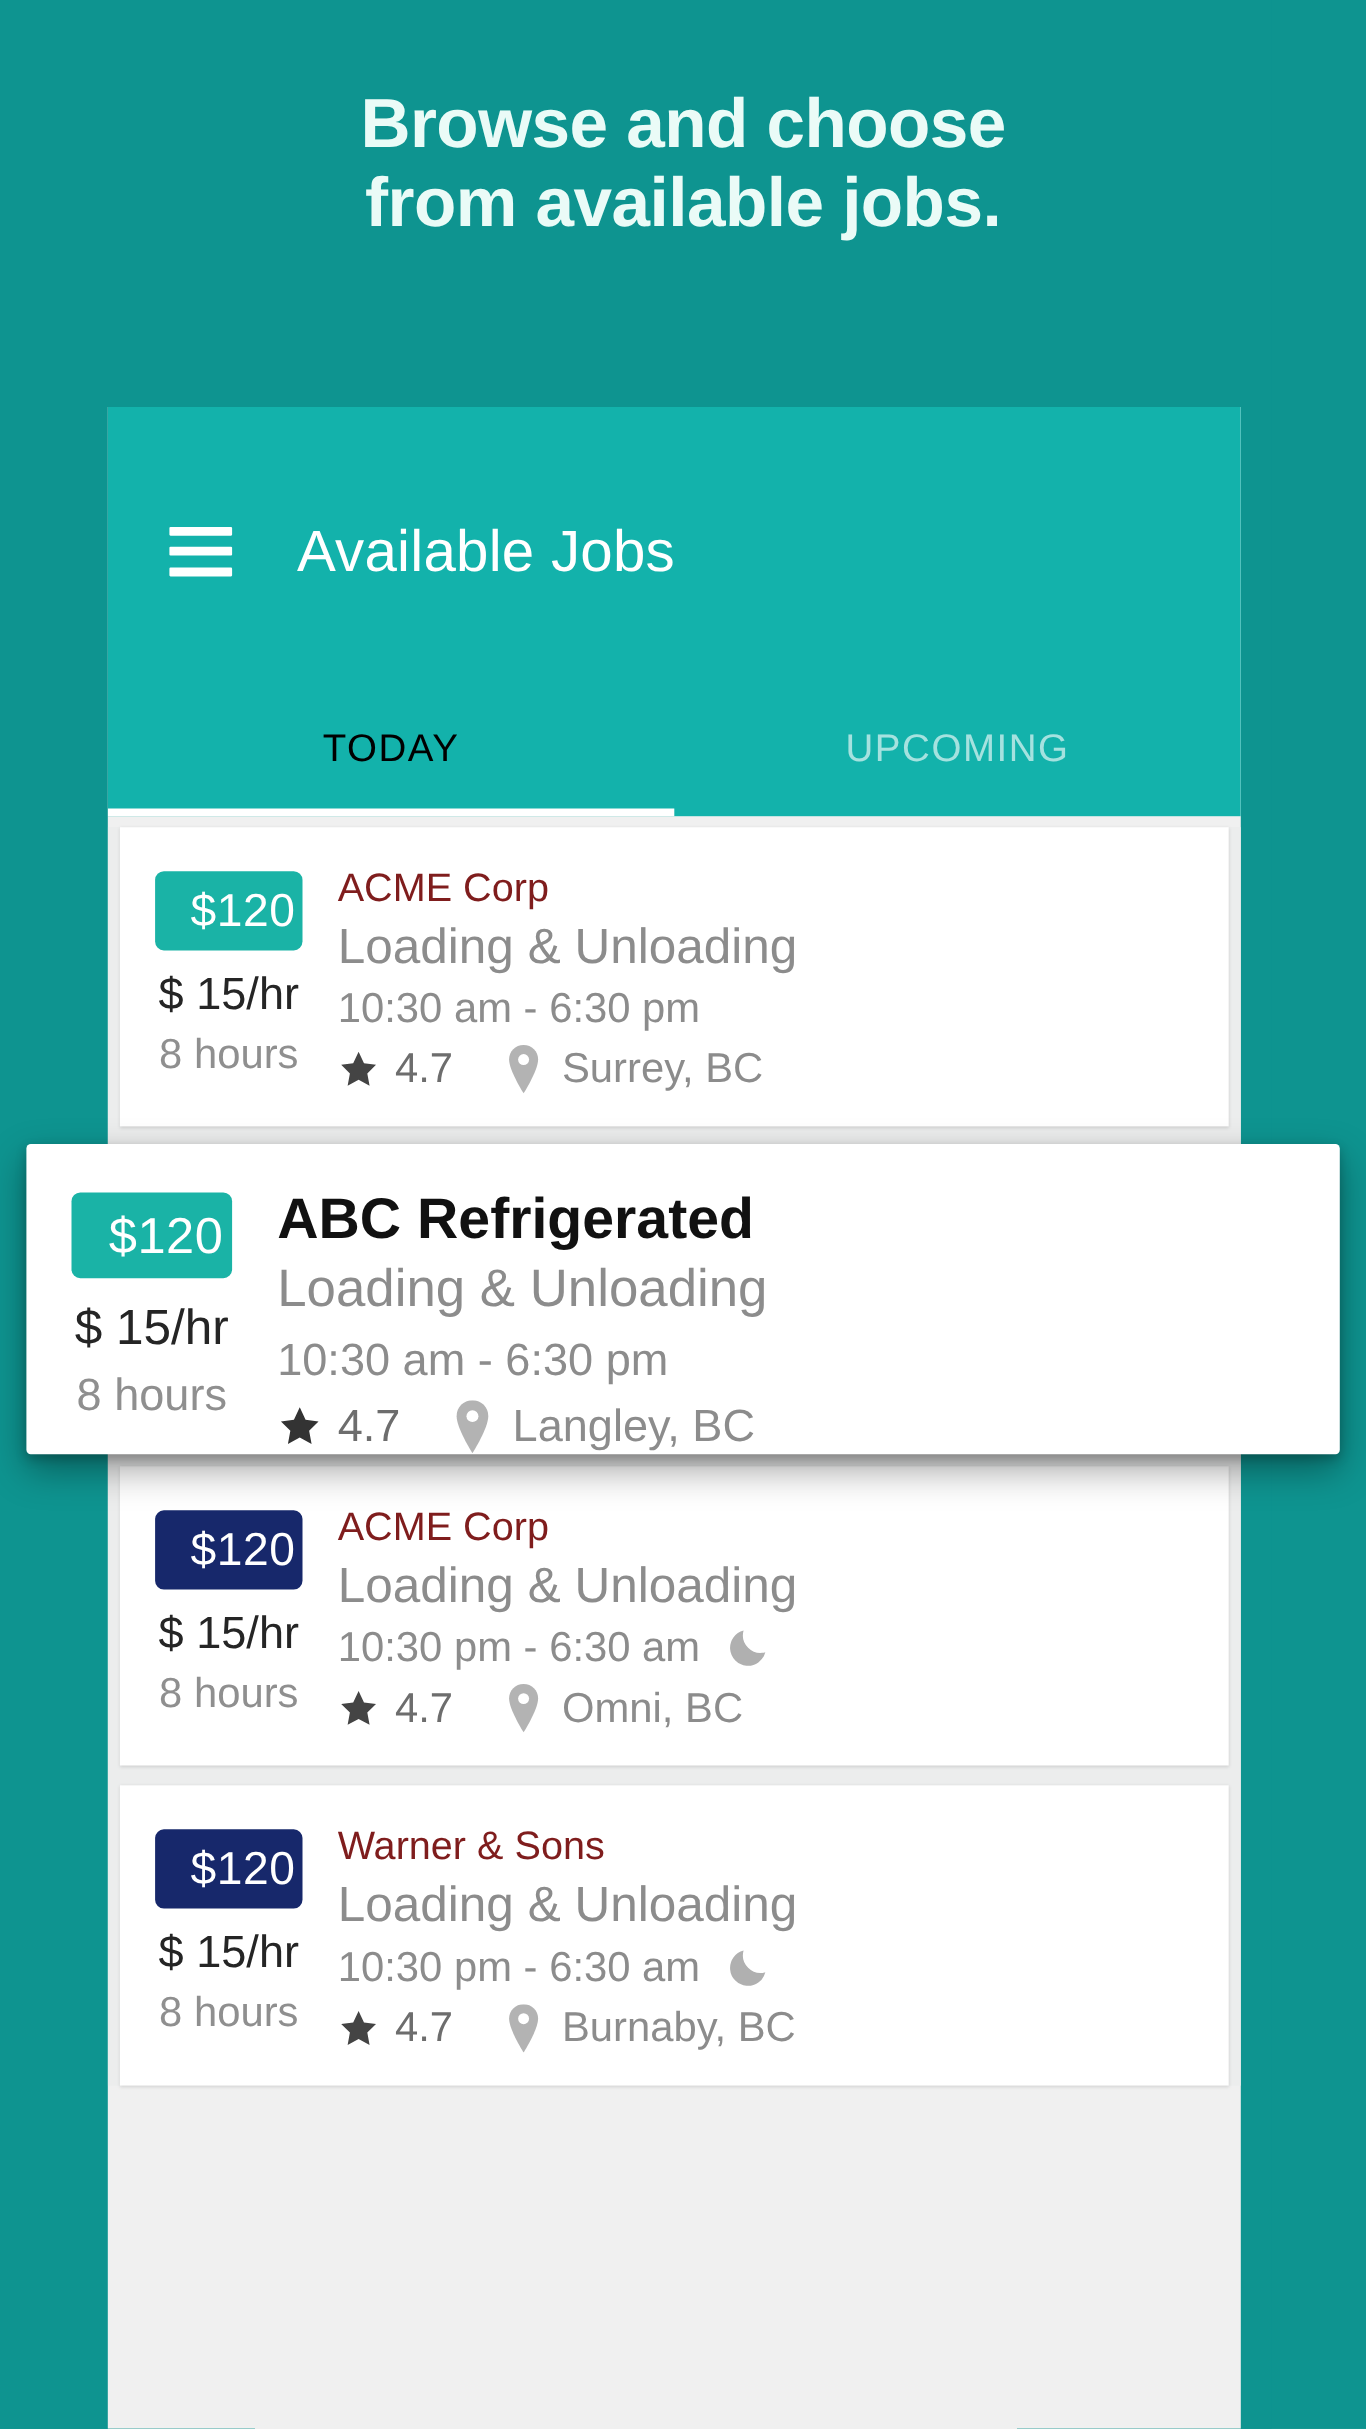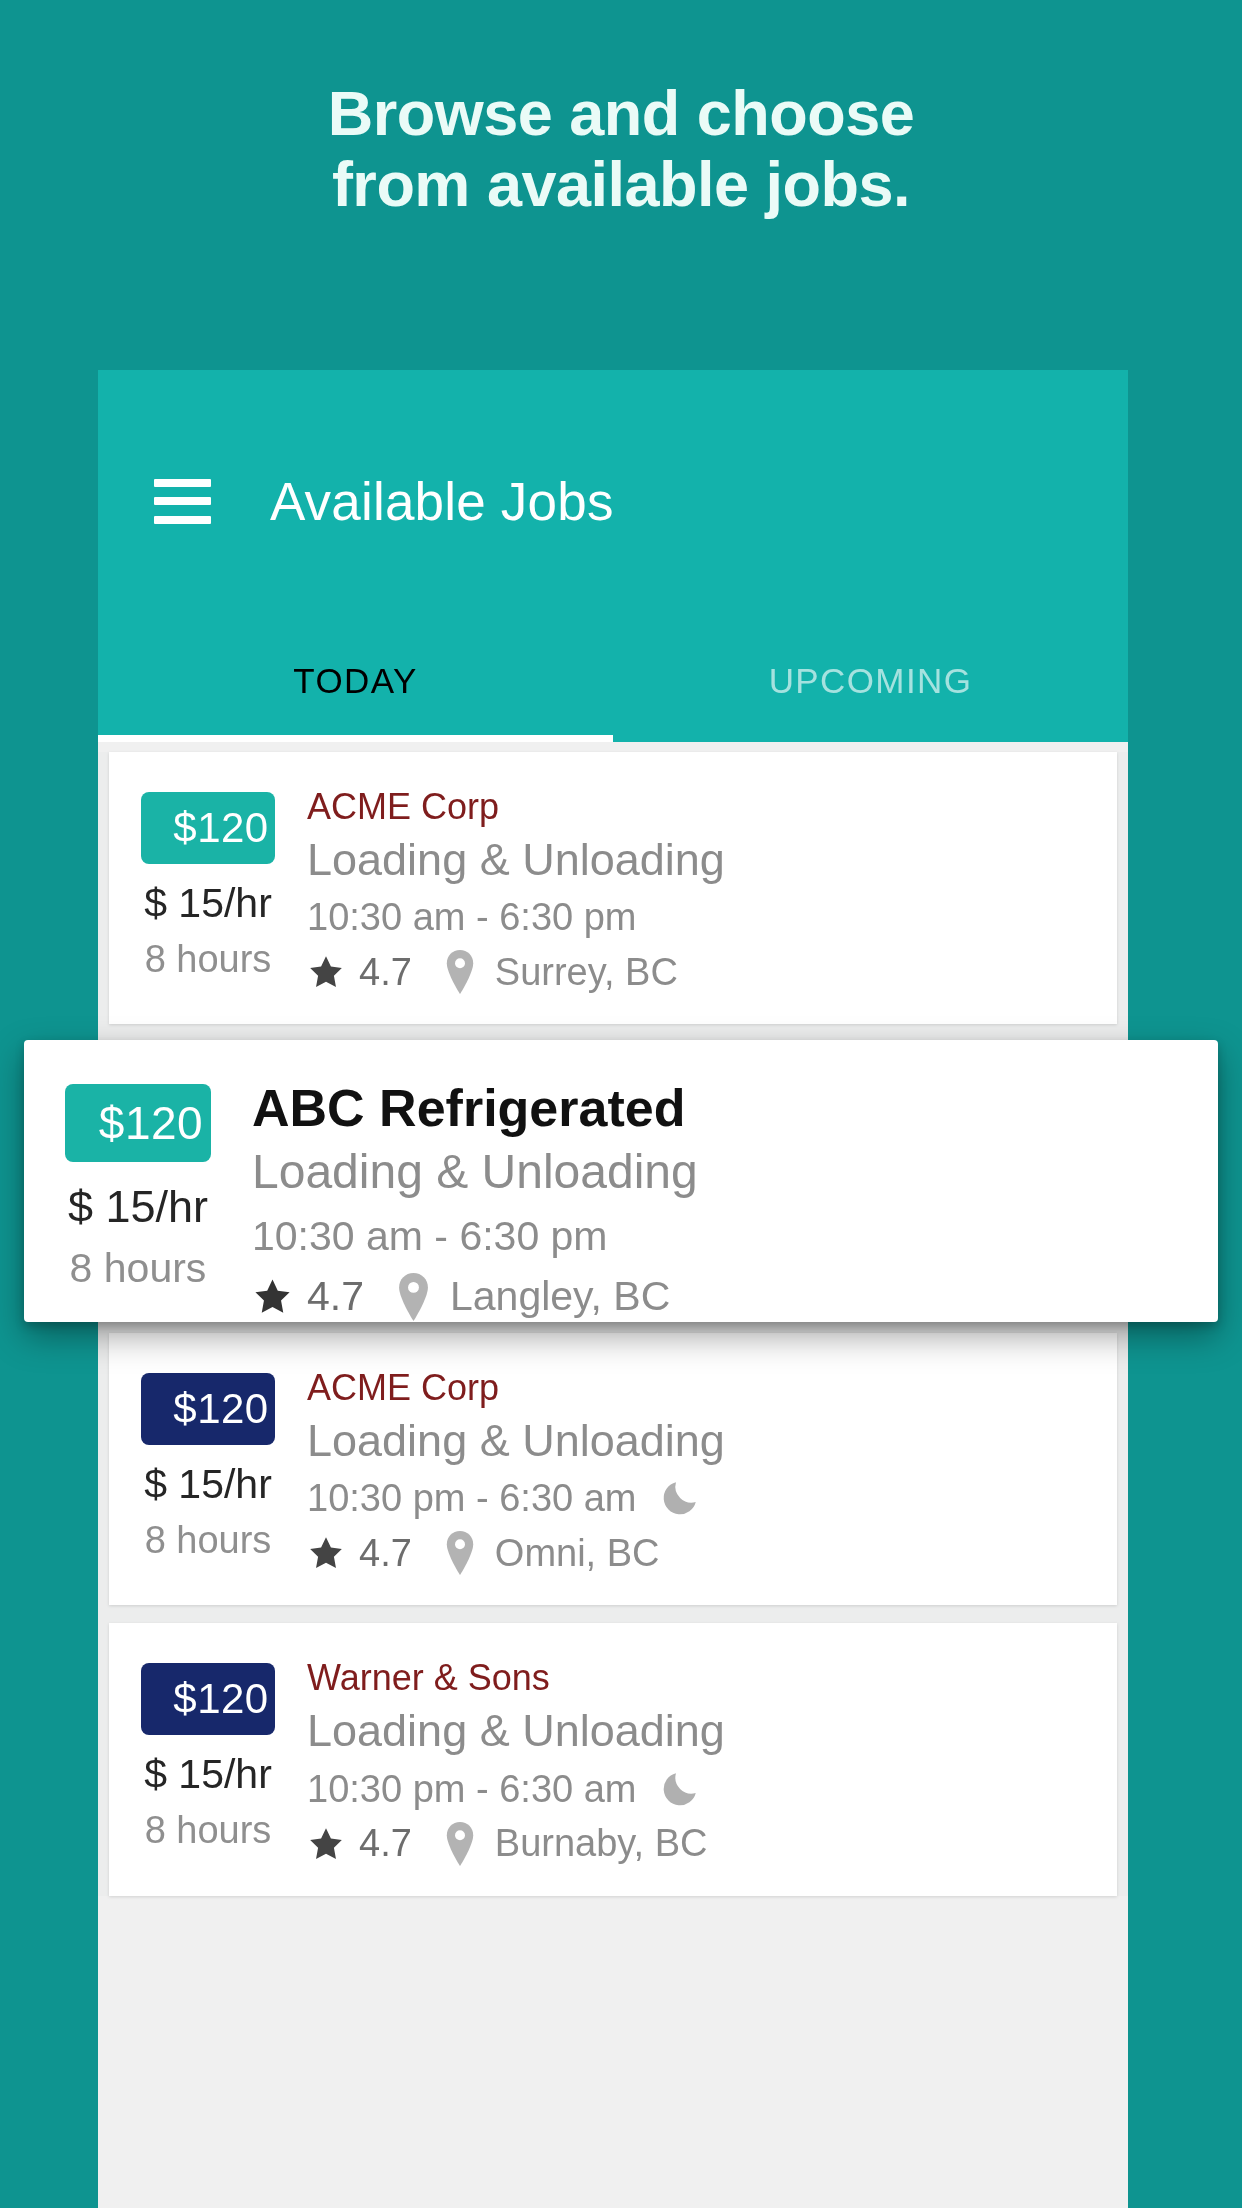--- a/index.html
+++ b/index.html
@@ -142,21 +142,21 @@
     margin-left:22px; display:inline-flex; align-items:center;
   }
   .metarow {
     margin-top:11px;
     display:flex; align-items:center;
     color:#8c8c8c;
     font-size:38px;
     white-space:nowrap;
   }
   .star-icon { display:inline-flex; align-items:center; margin-right:14px; }
-  .rating { color:#6d6d6d; margin-right:30px; }
+  .rating { color:#6d6d6d; margin-right:46px; }
   .pin-icon { display:inline-flex; align-items:center; margin-right:17px; }
 
   
   .overlay-card {
     position:absolute;
     left:24px; top:1040px;
     width:1194px; height:282px;
     background:#ffffff;
     border-radius:4px;
     box-shadow:0 14px 34px rgba(0,0,0,0.36), 0 4px 10px rgba(0,0,0,0.2);

